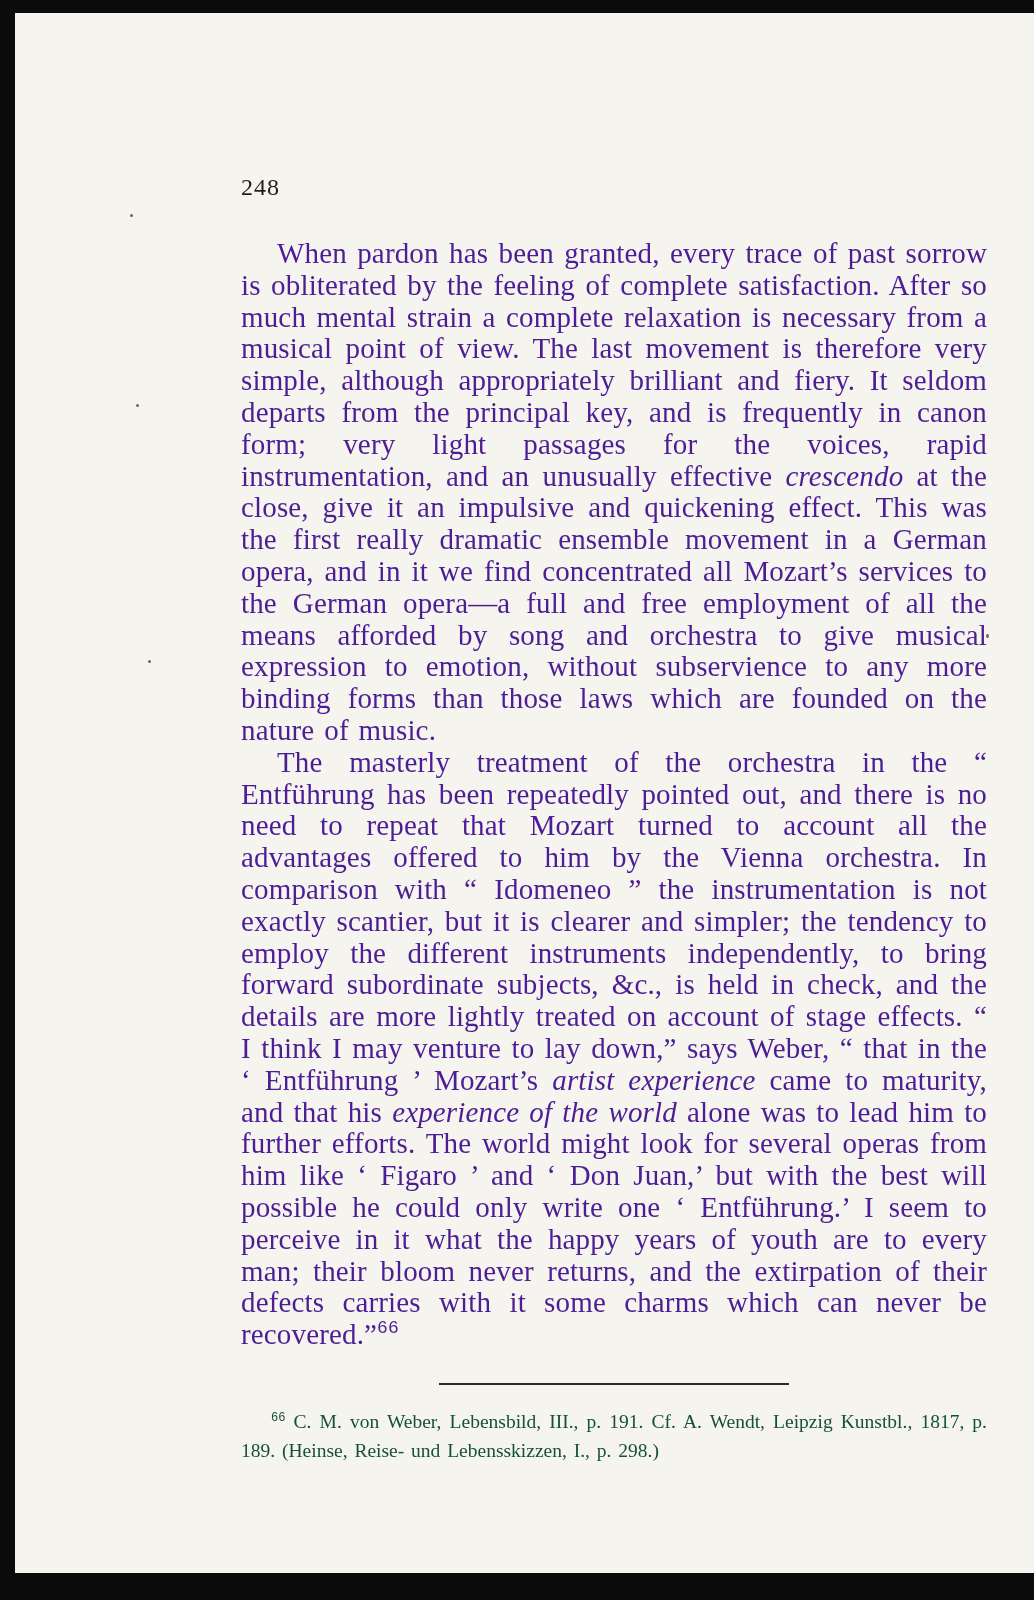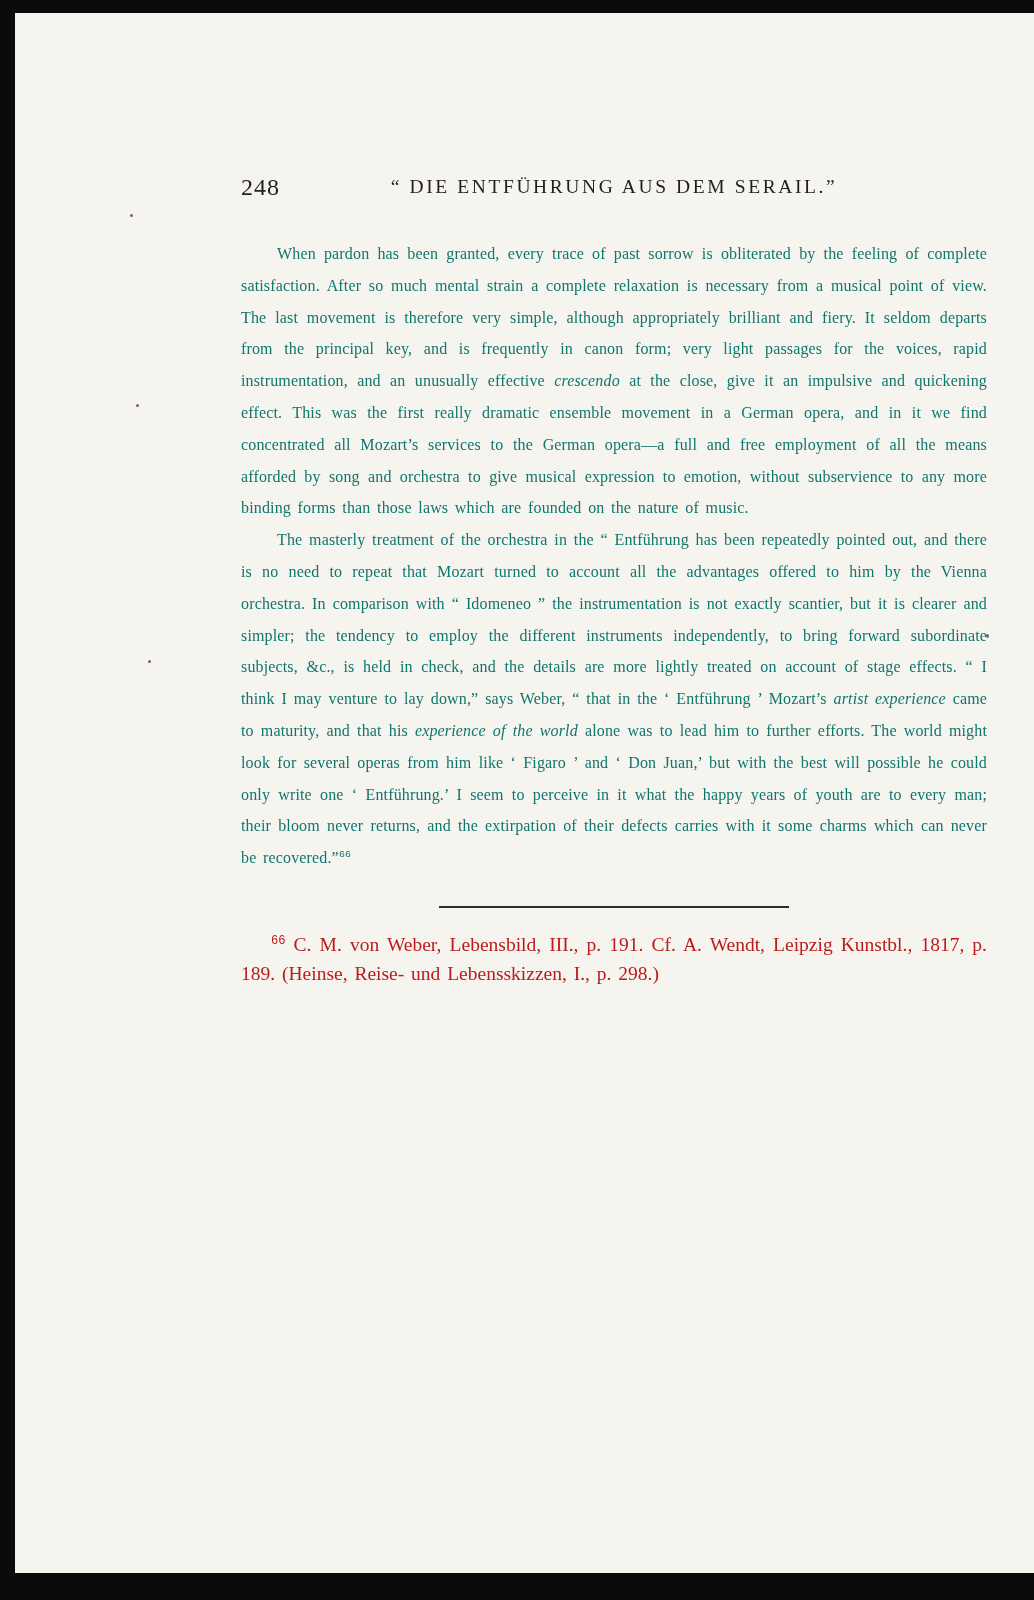--- a/index.html
+++ b/index.html
@@ -67,42 +67,42 @@
     left: 50%;
     top: 4px;
     transform: translateX(-50%);
     white-space: nowrap;
     font-size: 19.5px;
     letter-spacing: 2.6px;
     color: #211f1c;
   }
   .body-para {
     margin: 0;
-    font-size: 16px;
+    font-size: 29px;
     line-height: 31.8px;
     text-align: justify;
     text-indent: 36px;
     letter-spacing: 0.15px;
     word-spacing: 2.5px;
-    color: #0f766e;
+    color: #4c1d95;
   }
   .footnote-rule {
     width: 350px;
     margin: 32px auto 0 auto;
     border: 0;
     border-top: 2px solid #2e2c29;
   }
   .footnote {
     margin: 22px 0 0 0;
     font-size: 19.5px;
     line-height: 29px;
     text-align: justify;
     text-indent: 30px;
     word-spacing: 2px;
-    color: #b91c1c;
+    color: #14532d;
   }
   sup {
     font-size: 0.62em;
     line-height: 0;
     vertical-align: super;
     font-family: Liberation Mono, monospace;
   }
   .italic { font-style: italic; }
 </style>
 </head>
@@ -116,21 +116,20 @@
 
   <div class="speck s1"></div>
   <div class="speck s2"></div>
   <div class="speck s3"></div>
   <div class="speck s4"></div>
 
   <div class="text-block">
 
     <div class="page-header">
       <span class="page-number">248</span>
-      <span class="header-title">“ DIE ENTFÜHRUNG AUS DEM SERAIL.”</span>
     </div>
 
     <div>
         <p class="body-para"><span>When pardon has been granted, every trace of past sorrow is obliterated by the feeling of complete satisfaction. After so much mental strain a complete relaxation is necessary from a musical point of view.  The last movement is therefore very simple, although appropriately brilliant and fiery.  It seldom departs from the principal key, and is frequently in canon form; very light passages for the voices, rapid instrumentation, and an unusually effective </span><span class="italic">crescendo</span><span> at the close, give it an impulsive and quickening effect.  This was the first really dramatic ensemble movement in a German opera, and in it we find concentrated all Mozart’s services to the German opera—a full and free employment of all the means afforded by song and orchestra to give musical expression to emotion, without subservience to any more binding forms than those laws which are founded on the nature of music.</span></p>
         <p class="body-para"><span>The masterly treatment of the orchestra in the “ Entführung has been repeatedly pointed out, and there is no need to repeat that Mozart turned to account all the advantages offered to him by the Vienna orchestra.  In comparison with “ Idomeneo ” the instrumentation is not exactly scantier, but it is clearer and simpler; the tendency to employ the different instruments independently, to bring forward subordinate subjects, &amp;c., is held in check, and the details are more lightly treated on account of stage effects.  “ I think I may venture to lay down,” says Weber, “ that in the ‘ Entführung ’ Mozart’s </span><span class="italic">artist experience</span><span> came to maturity, and that his </span><span class="italic">experience of the world</span><span> alone was to lead him to further efforts.  The world might look for several operas from him like ‘ Figaro ’ and ‘ Don Juan,’ but with the best will possible he could only write one ‘ Entführung.’  I seem to perceive in it what the happy years of youth are to every man; their bloom never returns, and the extirpation of their defects carries with it some charms which can never be recovered.”</span><sup>66</sup></p>
       </div>
 
     <hr class="footnote-rule">
 
     <p class="footnote"><sup>66</sup><span> C. M. von Weber, Lebensbild, III., p. 191.  Cf. A. Wendt, Leipzig Kunstbl., 1817, p. 189.  (Heinse, Reise- und Lebensskizzen, I., p. 298.)</span></p>

